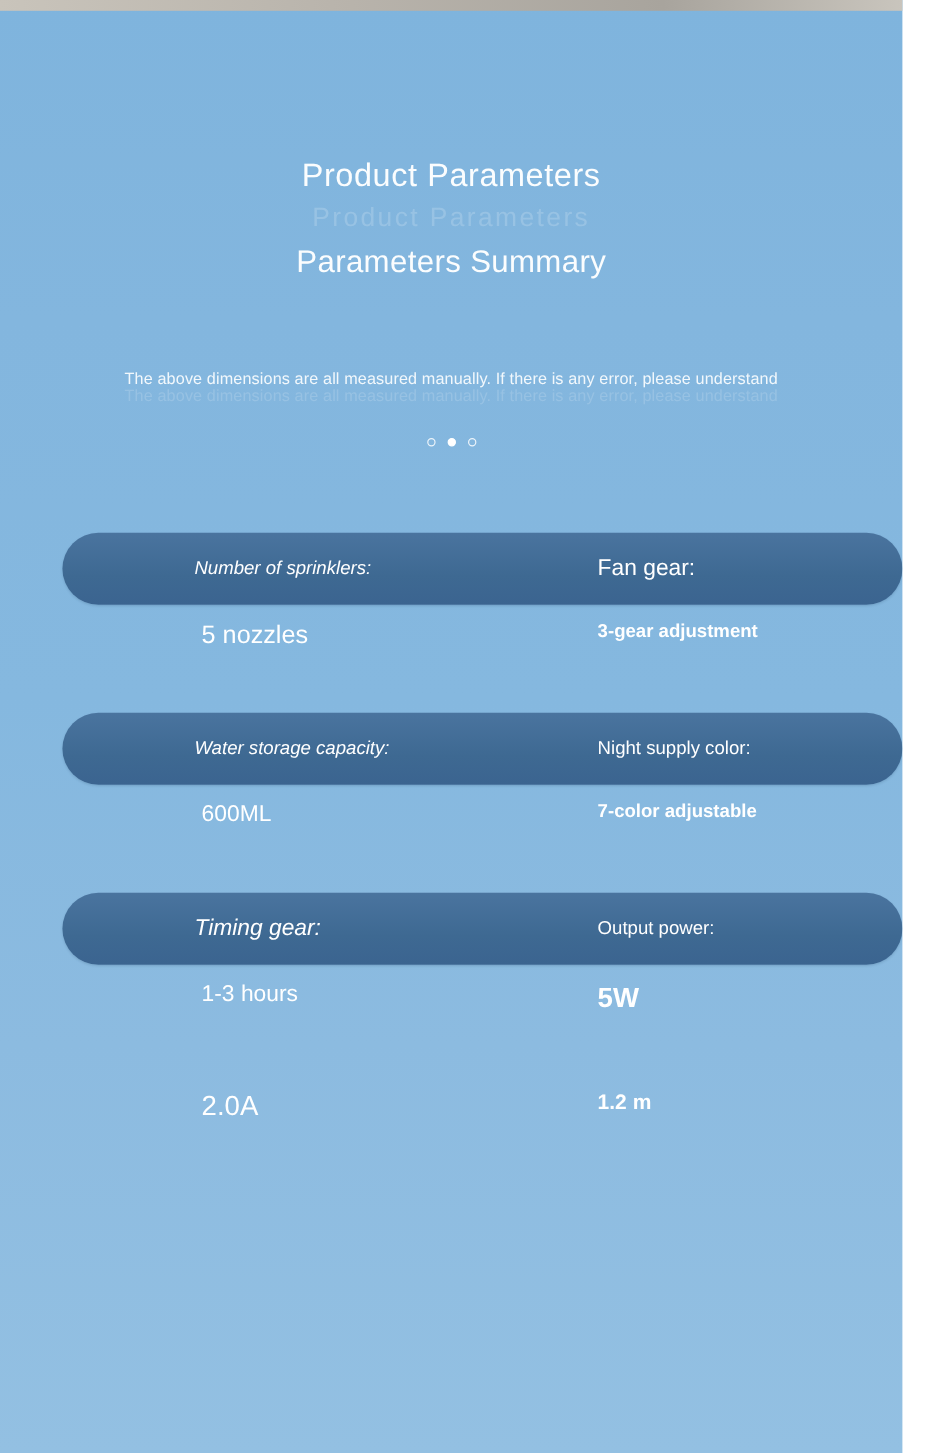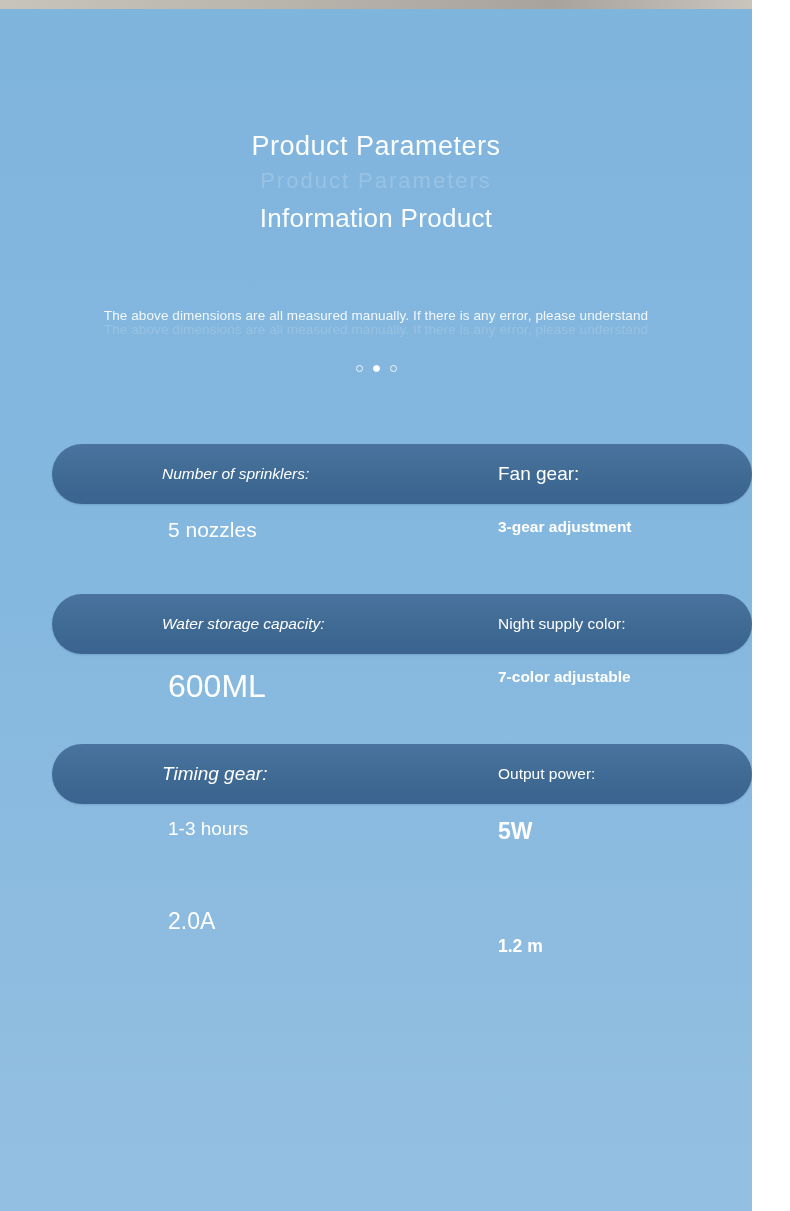--- a/index.html
+++ b/index.html
@@ -132,38 +132,38 @@
   .spec-values { position: relative; height: 78px; }
   .spec-values .value {
     position: absolute;
     top: 14px;
     color: #ffffff;
     white-space: nowrap;
   }
   .value-left { left: 116px; }
   .value-right { left: 446px; font-weight: bold; }
   .fs15 { font-size: 15.5px; }
-  .fs17 { font-size: 17.5px; margin-top: 28px; }
+  .fs17 { font-size: 17.5px; }
   .fs19 { font-size: 19px; }
   .fs21 { font-size: 21px; }
   .fs23 { font-size: 23px; }
-  .fs25 { font-size: 32px; }
+  .fs25 { font-size: 19px; }
 </style>
 </head>
 <body>
 
 <div class="page">
 
   <div class="top-strip"></div>
 
   <div class="ghost-line">Product Parameters</div>
 
   <div class="headings">
     <div class="title-main">Product Parameters</div>
-    <div class="title-sub">Information Product</div>
+    <div class="title-sub">Parameters Summary</div>
   </div>
 
   <div class="note-ghost">The above dimensions are all measured manually. If there is any error, please understand</div>
   <div class="note">The above dimensions are all measured manually. If there is any error, please understand</div>
 
   <div class="dots">
     <span class="dot"></span>
     <span class="dot active"></span>
     <span class="dot"></span>
   </div>

